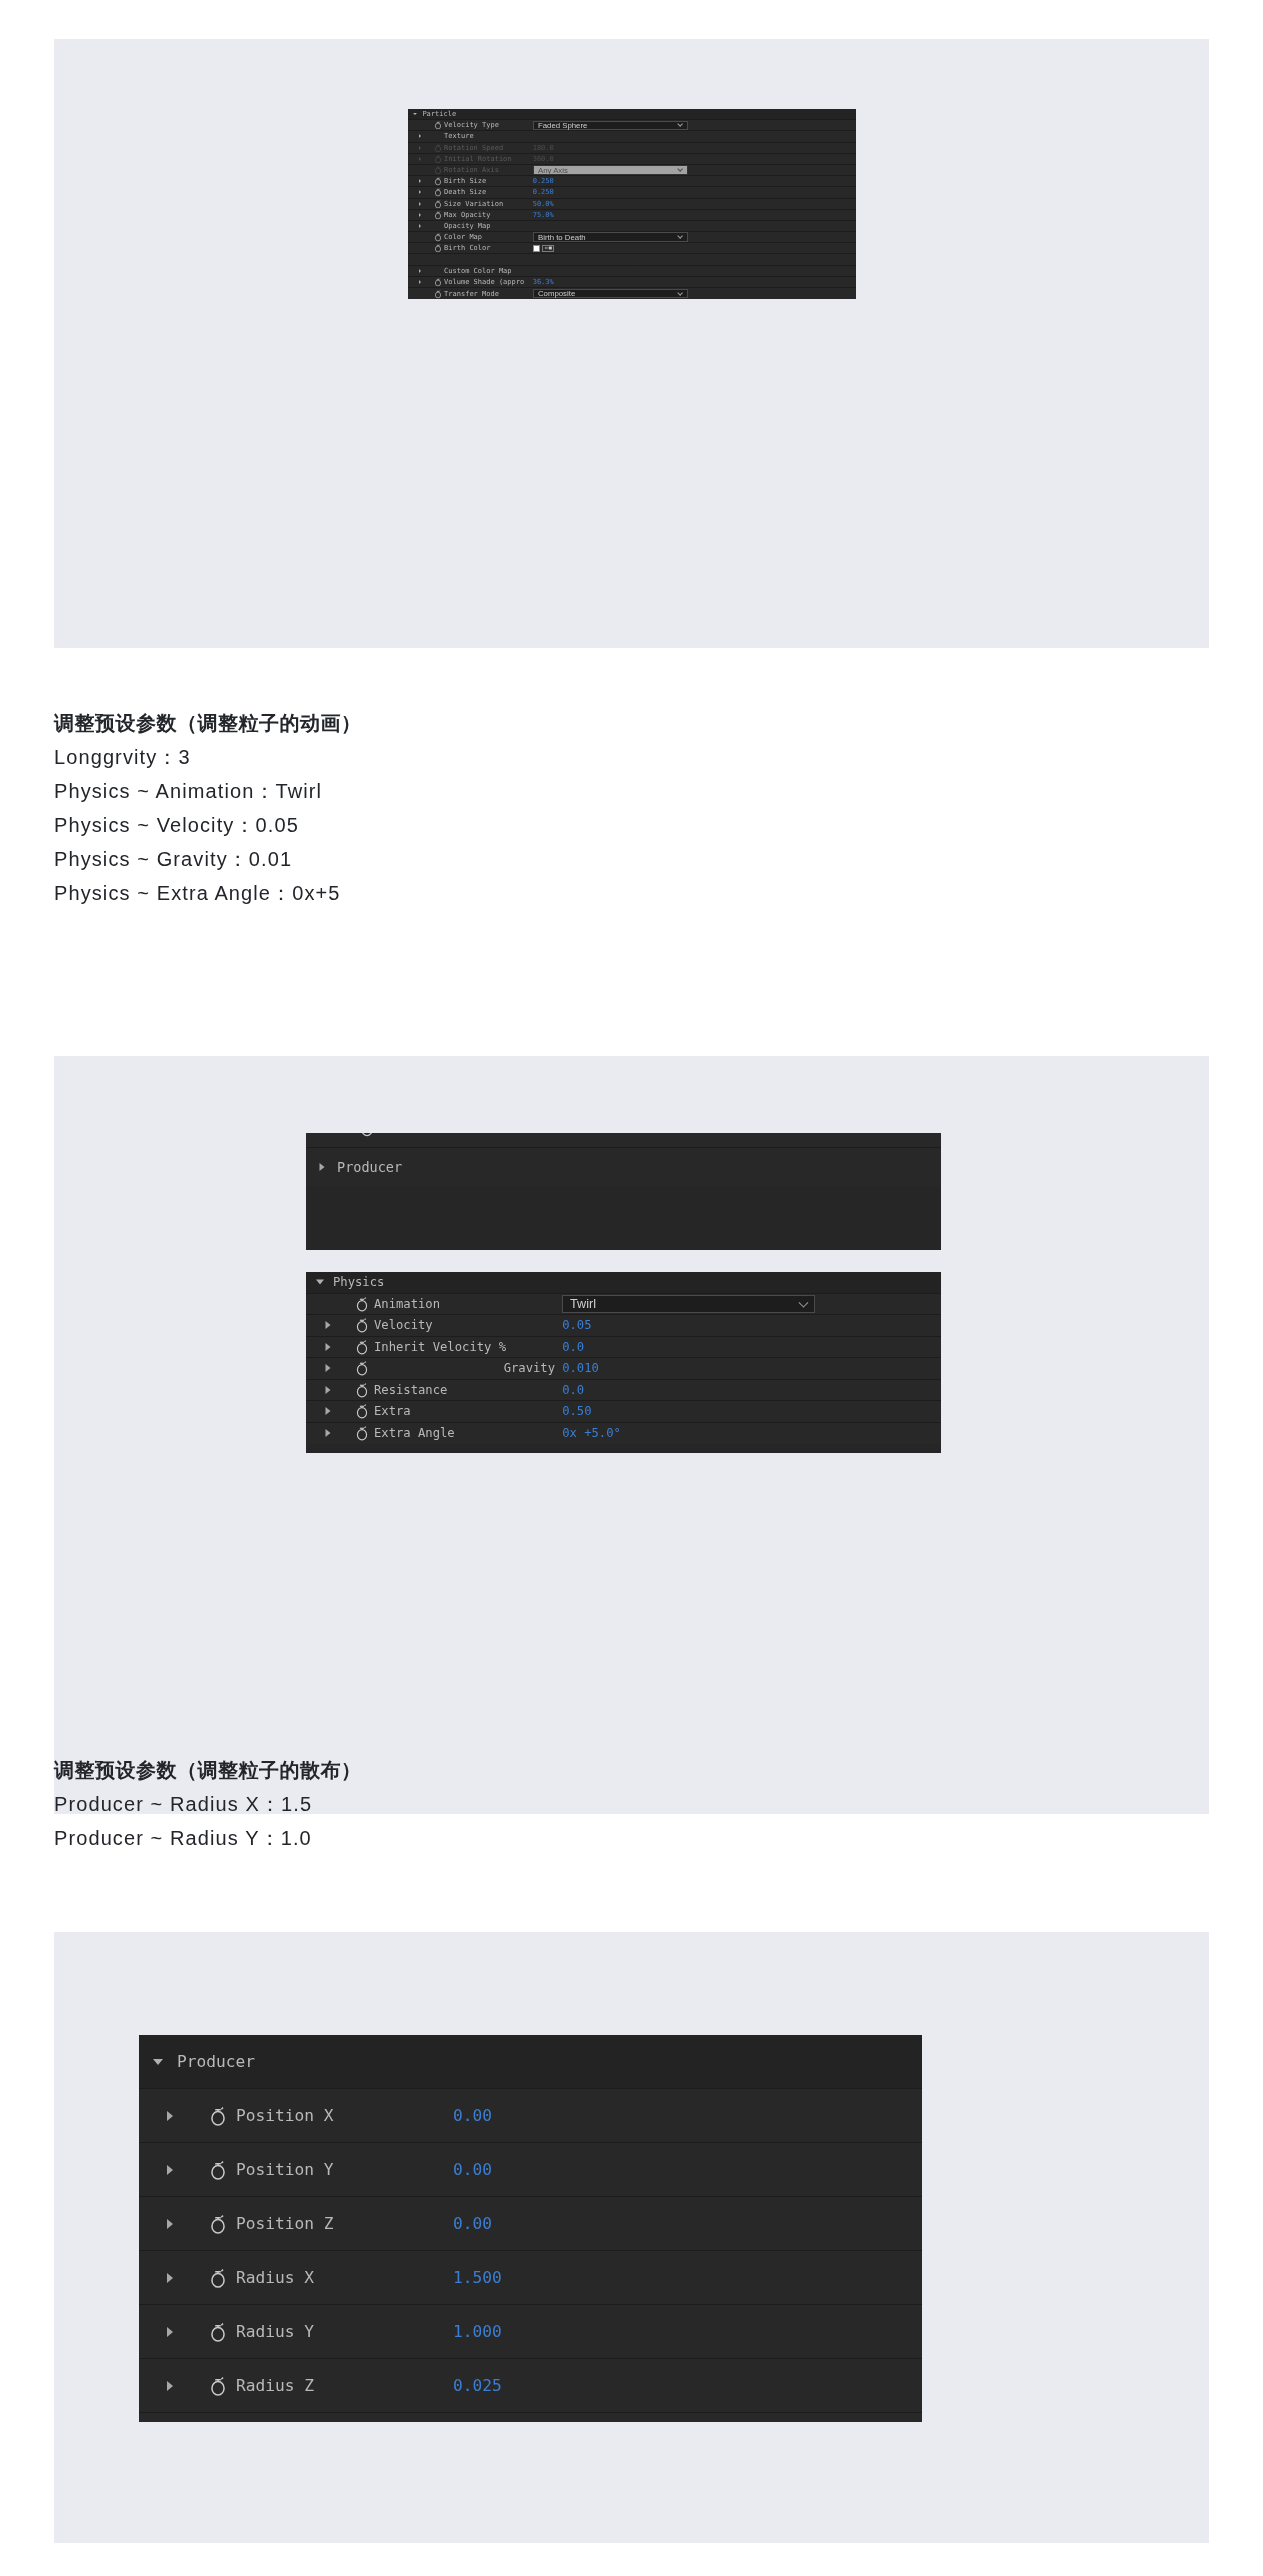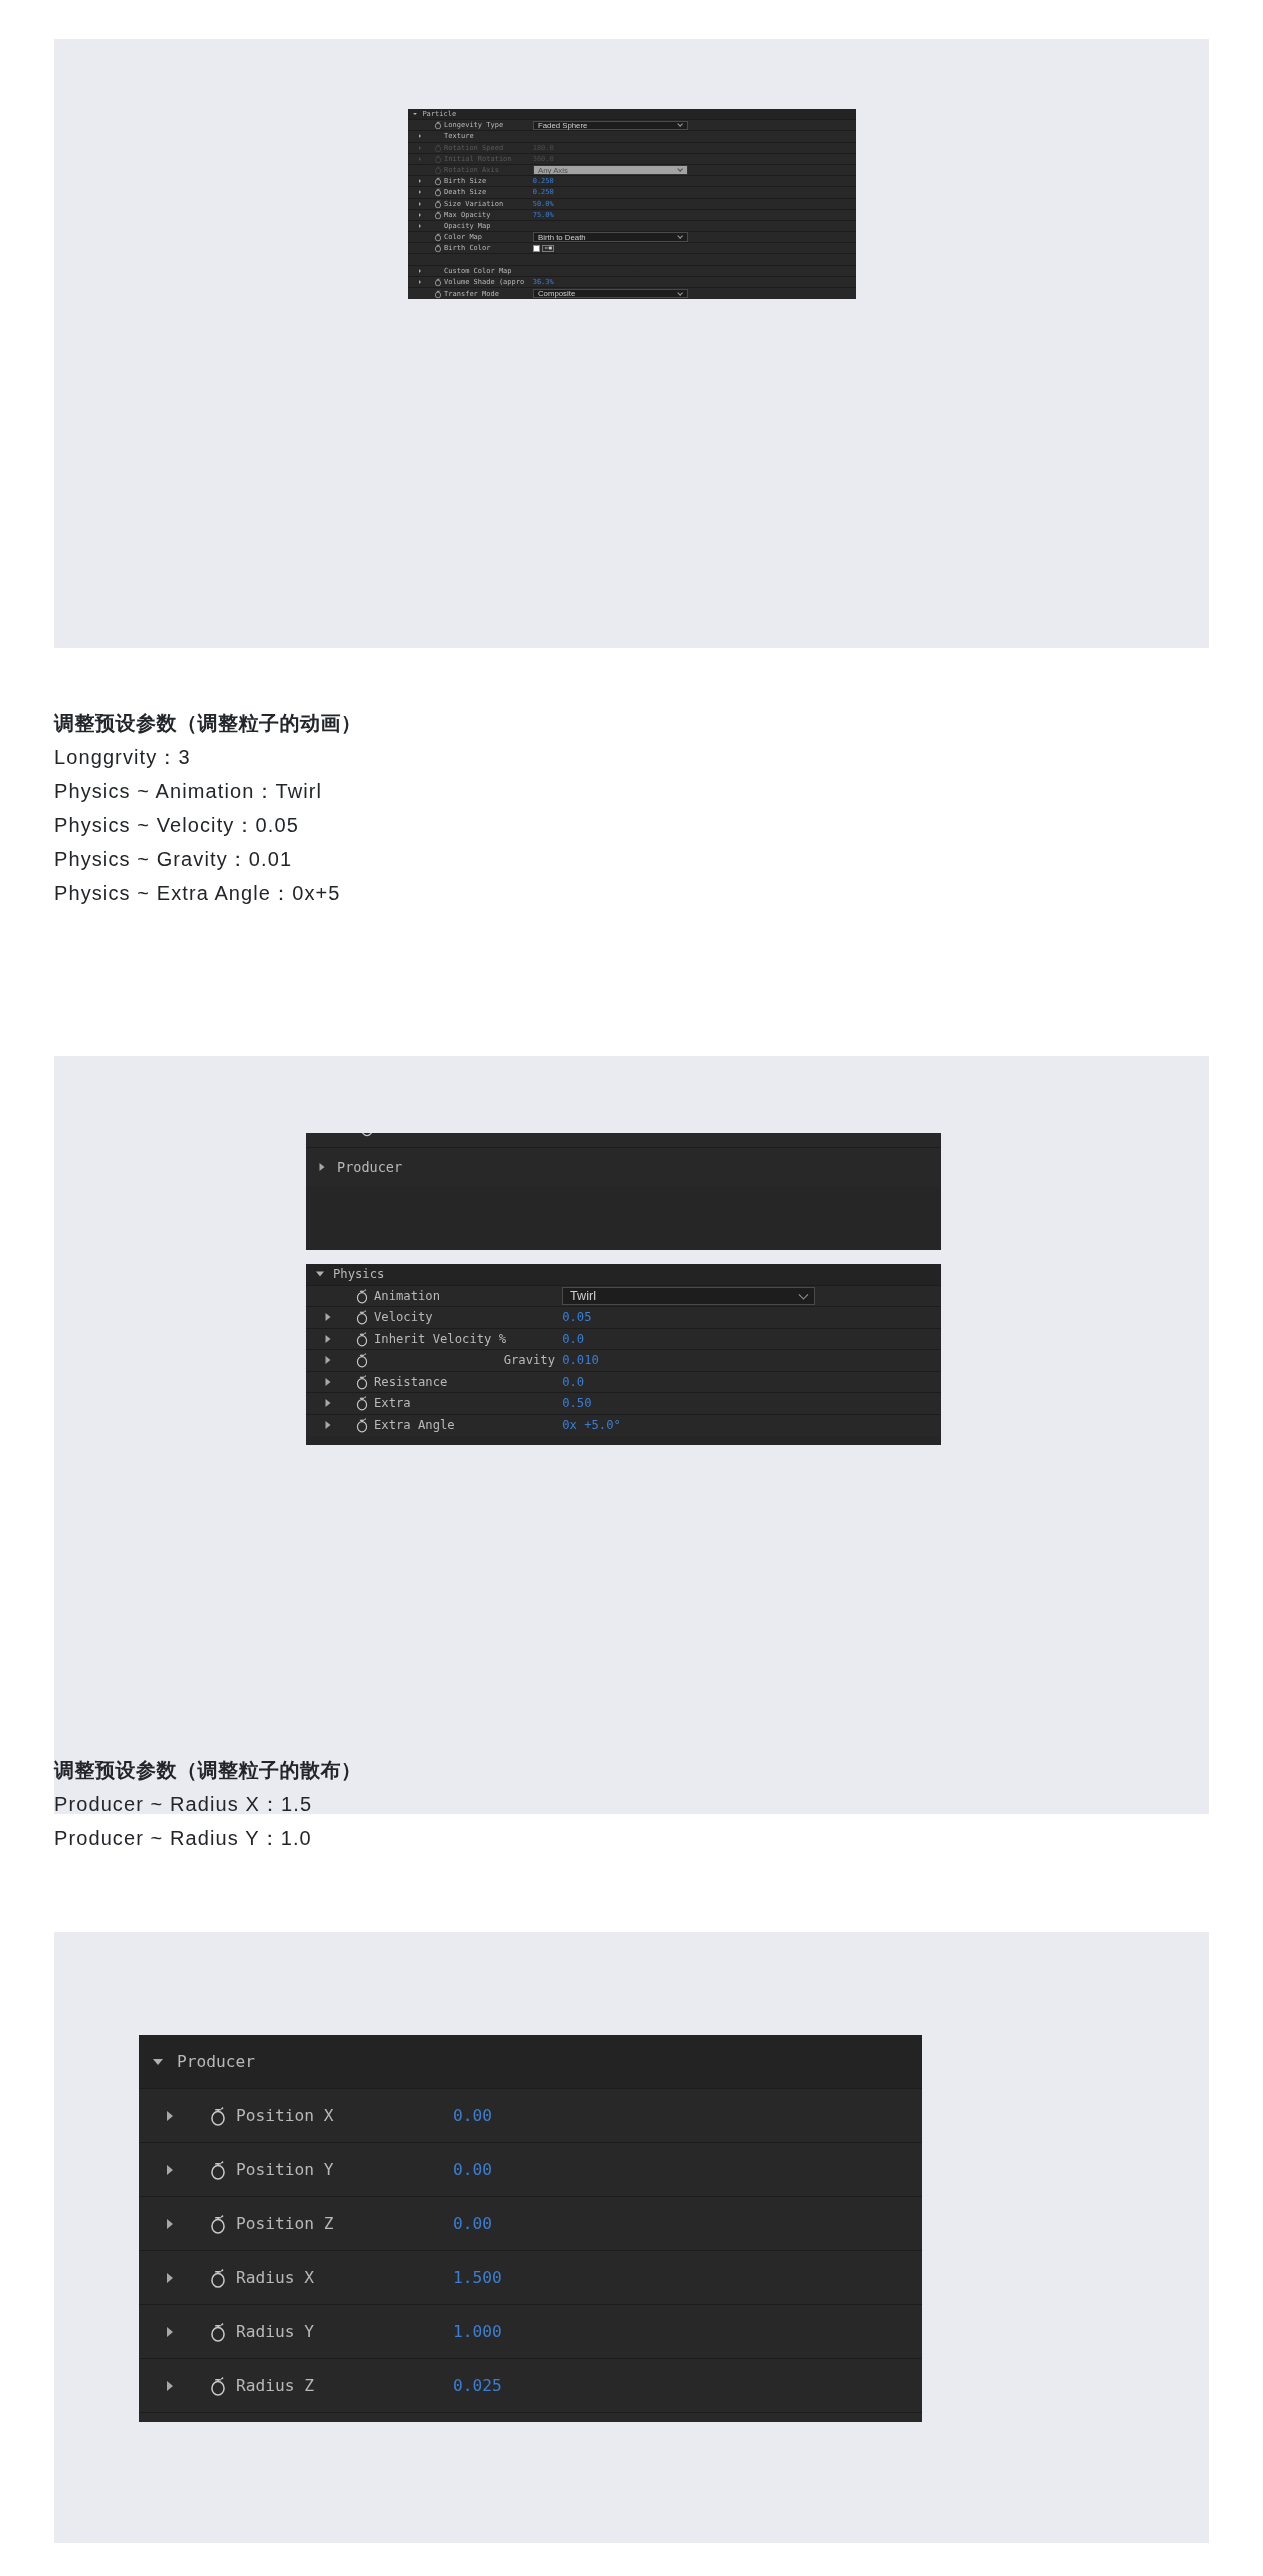--- a/index.html
+++ b/index.html
@@ -111,21 +111,21 @@
       <div class="ae-row" style="height: 11.2px;">
         <span class="tw-spacer" style="width: 23.5px; height: 100%;"></span>
         <span class="sw" style="width: 12.6px; height: 100%;">
           <svg viewBox="0 0 16 18" width="1.15em" height="1.3em">
             <ellipse cx="8" cy="11" rx="5.2" ry="5.8" fill="none" stroke="#c9c9c9" stroke-width="1.3"></ellipse>
             <path d="M5.6 3.6 L10.4 3.6" stroke="#c9c9c9" stroke-width="1.3" fill="none"></path>
             <path d="M8 3.6 L8 5.2" stroke="#c9c9c9" stroke-width="1.3"></path>
             <path d="M10.8 3.2 L12.4 1.8" stroke="#c9c9c9" stroke-width="1.2"></path>
           </svg>
         </span>
-        <span class="ae-label" style="width: 85px;">Longevity Type</span>
+        <span class="ae-label" style="width: 85px;">Velocity Type</span>
         <span class="ae-select" style="width: 155px; height: 9.4px; margin-left: 3.6px; padding-left: 0.55em; font-size: 7.8px;">
           <span>Faded Sphere</span>
           <i class="chev"></i>
         </span>
       </div>
       <div class="ae-row" style="height: 11.2px;">
         <span class="tw-twirl-right" style="width: 23.5px; height: 100%;"></span>
         <span class="sw" style="width: 12.6px; height: 100%;"></span>
         <span class="ae-label" style="width: 85px;">Texture</span>
       </div>
@@ -348,21 +348,21 @@
         </span>
         <span class="ae-label" style="width: 203px;">Birth Rate</span>
         <span class="ae-value" style="margin-left: 12.6px;">2.0</span>
       </div>
       <div class="ae-row" style="height: 38px;">
         <span class="tw-twirl-right" style="width: 31px; height: 100%;"></span>
         <span class="sw" style="width: 0px; height: 100%;"></span>
         <span class="ae-label" style="width: 226px;">Producer</span>
       </div>
     </div>
-  <div class="ae-panel" id="panel-physics" style="left:252px; top:208px; width:635px; height:181px; font-size:12.2px;">
+  <div class="ae-panel" id="panel-physics" style="left:252px; top:216px; width:635px; height:181px; font-size:12.2px;">
       <div class="ae-row header" style="height: 21.5px;">
         <span class="tw-twirl-down" style="width: 27px; height: 100%;"></span>
         <span class="ae-label" style="width: auto;">Physics</span>
       </div>
       <div class="ae-row" style="height: 21.5px;">
         <span class="tw-spacer" style="width: 43px; height: 100%;"></span>
         <span class="sw" style="width: 25px; height: 100%;">
           <svg viewBox="0 0 16 18" width="1.15em" height="1.3em">
             <ellipse cx="8" cy="11" rx="5.2" ry="5.8" fill="none" stroke="#c9c9c9" stroke-width="1.3"></ellipse>
             <path d="M5.6 3.6 L10.4 3.6" stroke="#c9c9c9" stroke-width="1.3" fill="none"></path>

